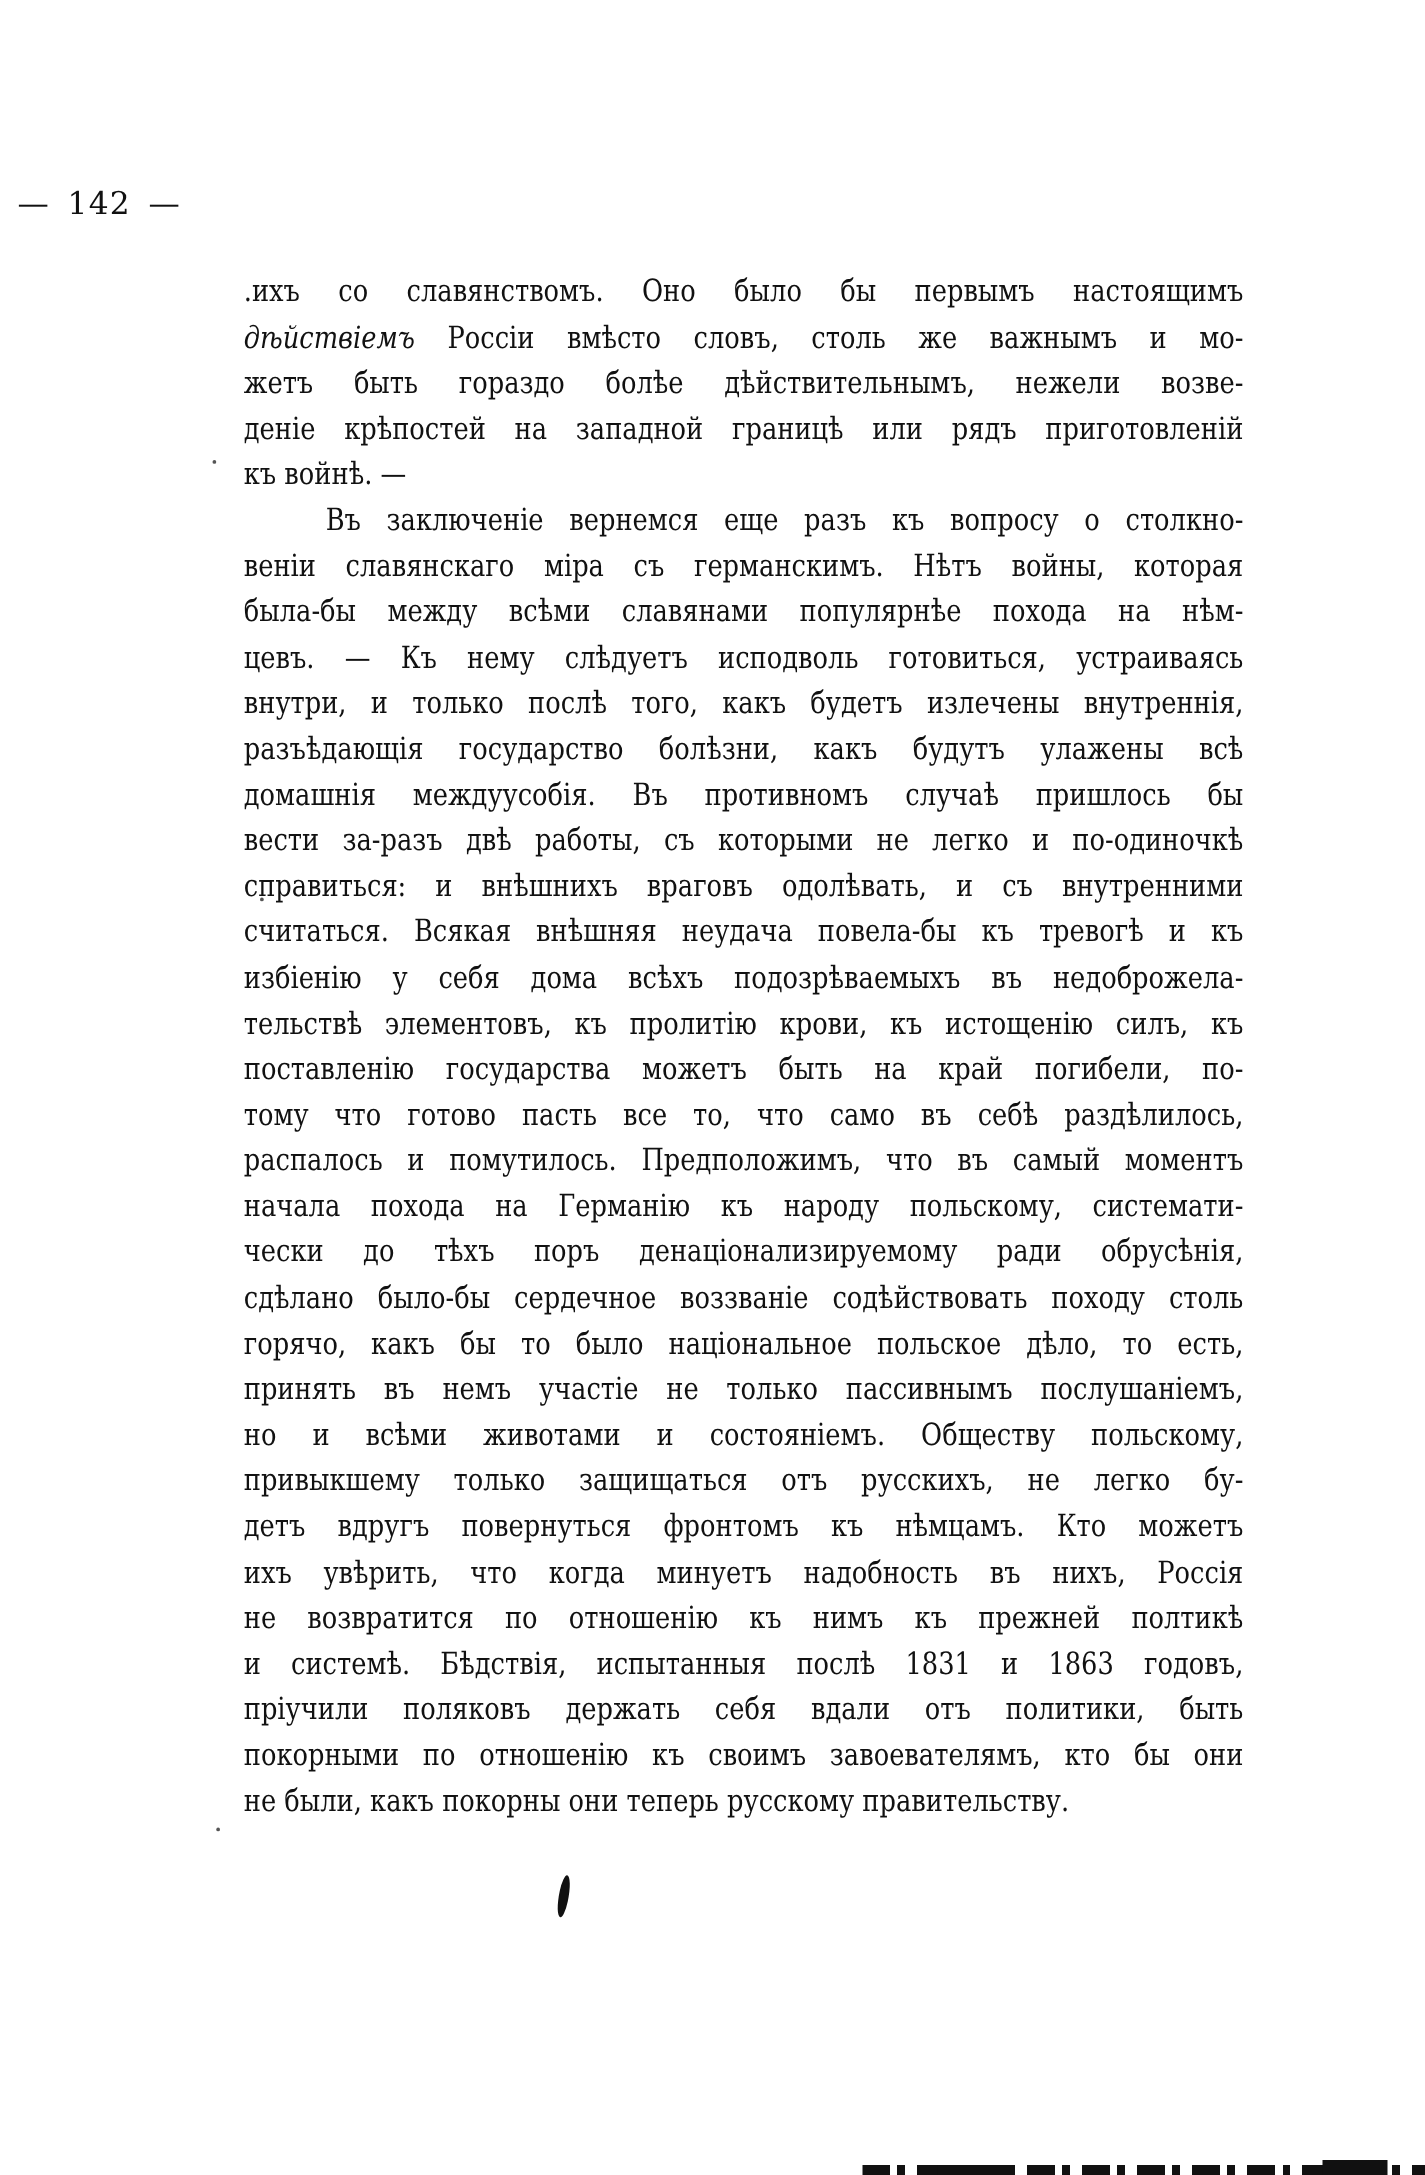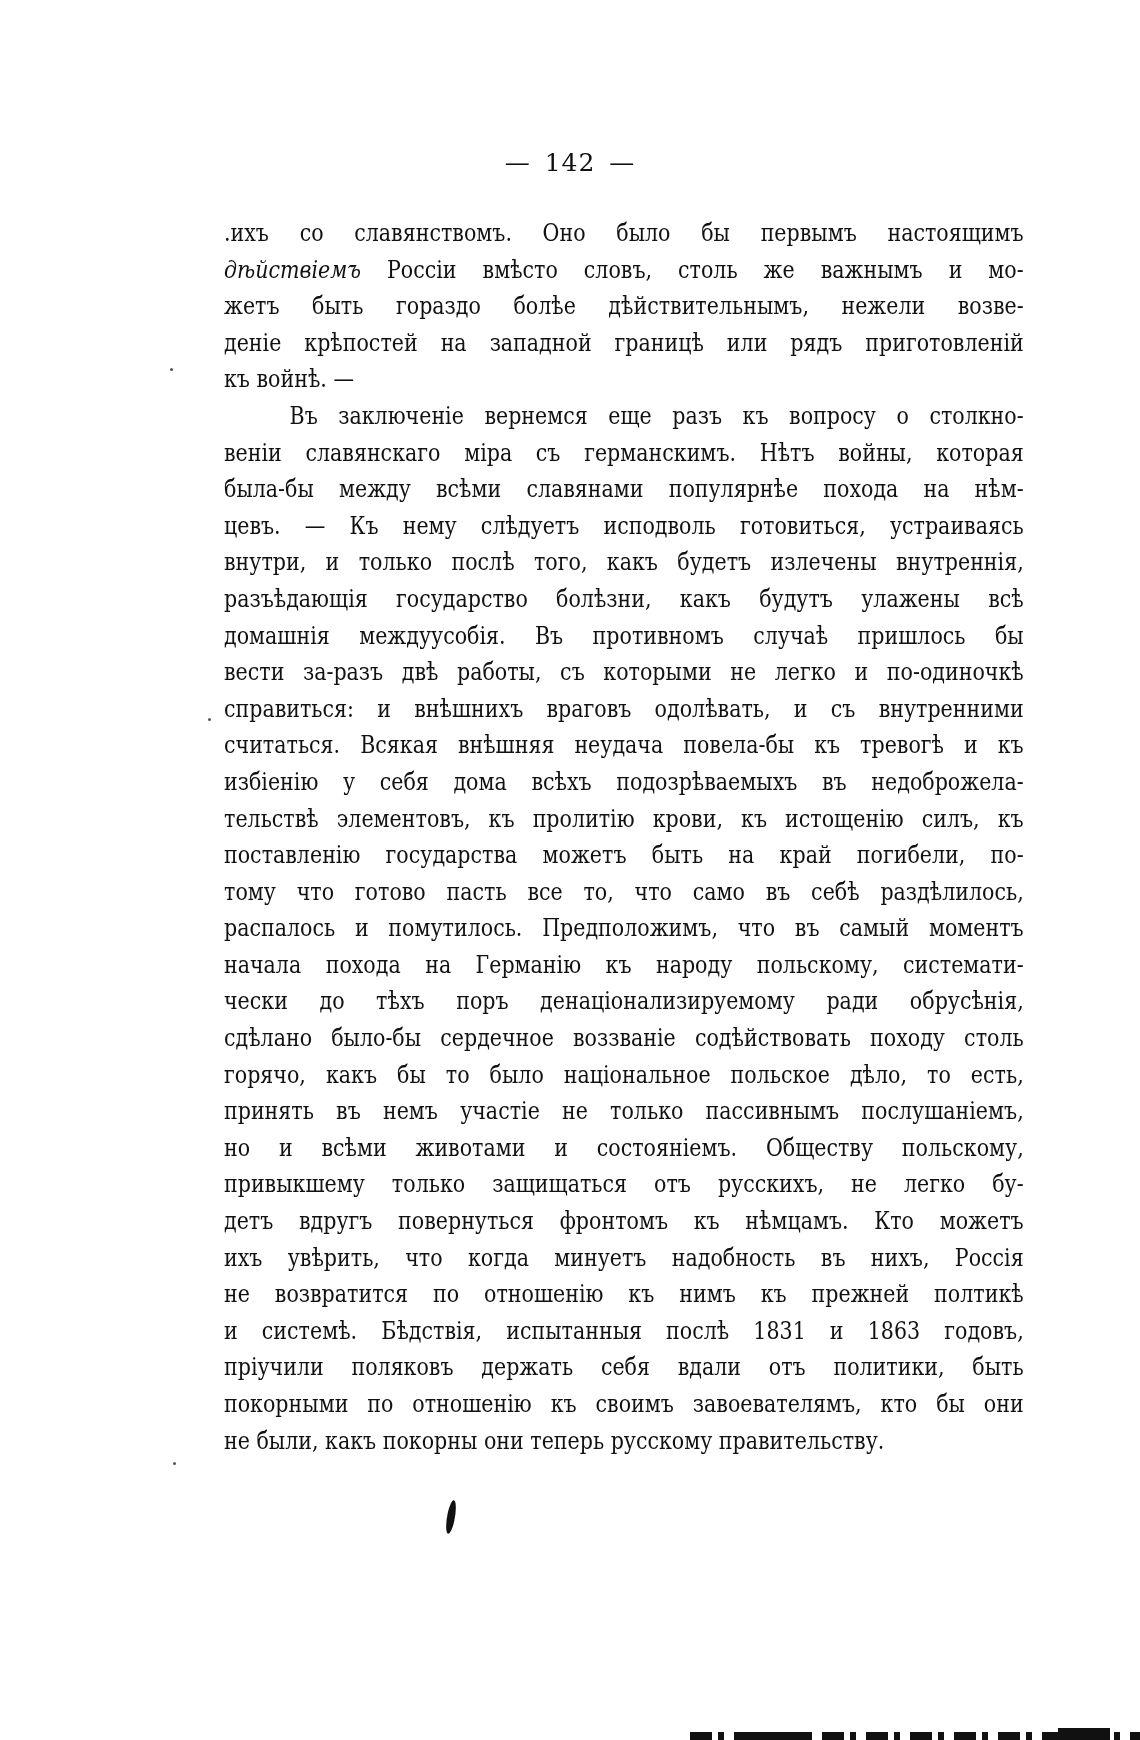--- a/index.html
+++ b/index.html
@@ -10,29 +10,28 @@
       position: relative;
       overflow: hidden;
       font-family: "DejaVu Serif", "Liberation Serif", serif;
       color: #111111;
     }
     .page-number {
       position: absolute;
       top: 148px;
       left: 0;
       width: 1140px;
-      text-align: center;
       font-size: 25px;
       letter-spacing: 1px;
     }
     .page-number .dash { display: inline-block; width: 26px; margin: 0 14px; }
     .text-block {
       position: absolute;
       top: 215px;
-      left: 224px;
+      left: 195px;
       width: 800px;
     }
     .line {
       height: 36.6px;
       line-height: 36.6px;
       font-size: 24.5px;
       white-space: nowrap;
       text-align: justify;
       text-align-last: justify;
       transform: scaleX(0.84);

